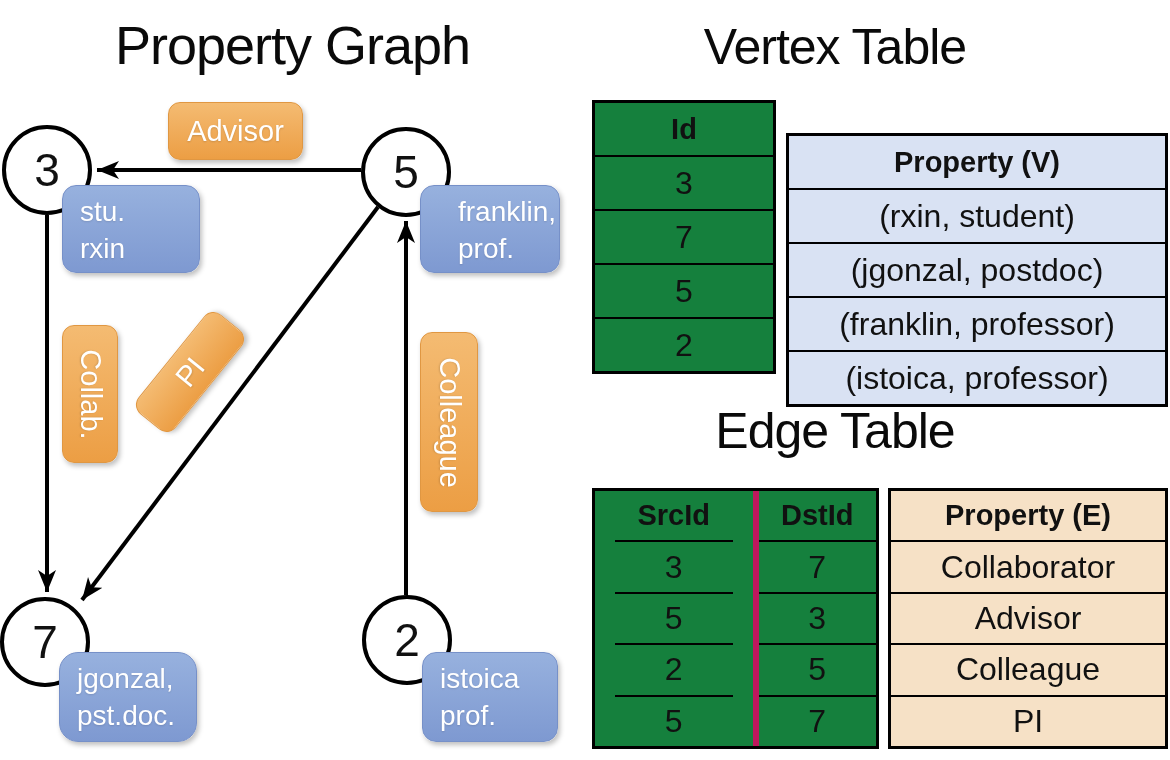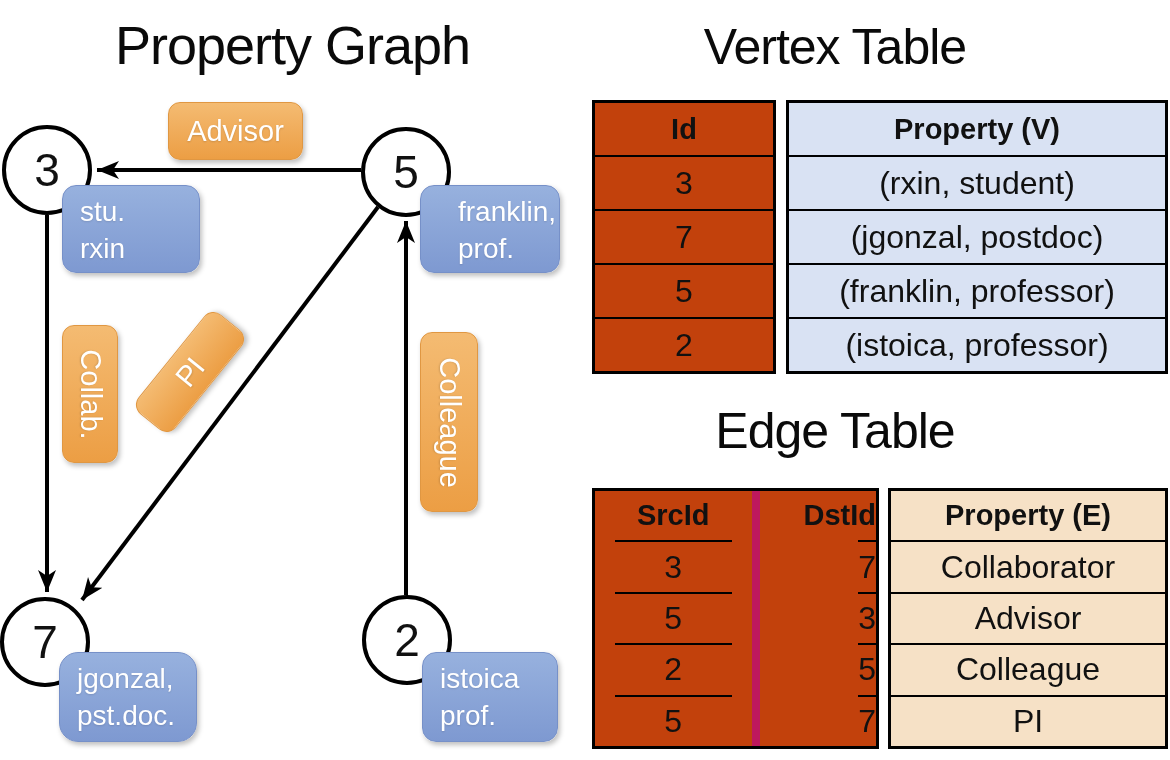--- a/index.html
+++ b/index.html
@@ -34,32 +34,32 @@
     border:1px solid #e09742; color:#ffffff; font-size:29px;
     display:flex; align-items:center; justify-content:center;
     box-shadow:2px 3px 5px rgba(0,0,0,0.25);
     text-shadow:0 1px 2px rgba(0,0,0,0.15);
   }
   .ebox .vtext { transform:rotate(90deg); white-space:nowrap; }
 
   
   .tbox {
     position:absolute; box-sizing:border-box; border:3px solid #000;
-    display:flex; flex-direction:column; background:#c2410c;
+    display:flex; flex-direction:column; background:#15803d;
   }
   .tbox.row { flex-direction:row; }
   .col { display:flex; flex-direction:column; flex:1; box-sizing:border-box;margin-left:20px; }
-  .col + .col { border-left:8px solid #be185d;align-items:flex-end; }
+  .col + .col { border-left:6px solid #be185d; }
   .cell {
     flex:1; display:flex; align-items:center; justify-content:center;
     font-size:32px; color:#111; border-top:2px solid #000; overflow:hidden;
   }
   .cell:first-child { border-top:none; }
   .cell.hdr { font-weight:bold; font-size:29px; }
-  #vtable-prop { background:#d9e2f3; }
+  #vtable-prop { background:#d9e2f3;margin-top:33px; }
   #etable-prop { background:#f6e1c6; }
 </style>
 </head>
 <body>
 
 <div id="stage">
 
   <div class="title" id="vtable-title">Vertex Table</div>
   <div class="title" id="graph-title">Property Graph</div>
   <div class="title" id="etable-title">Edge Table</div>

